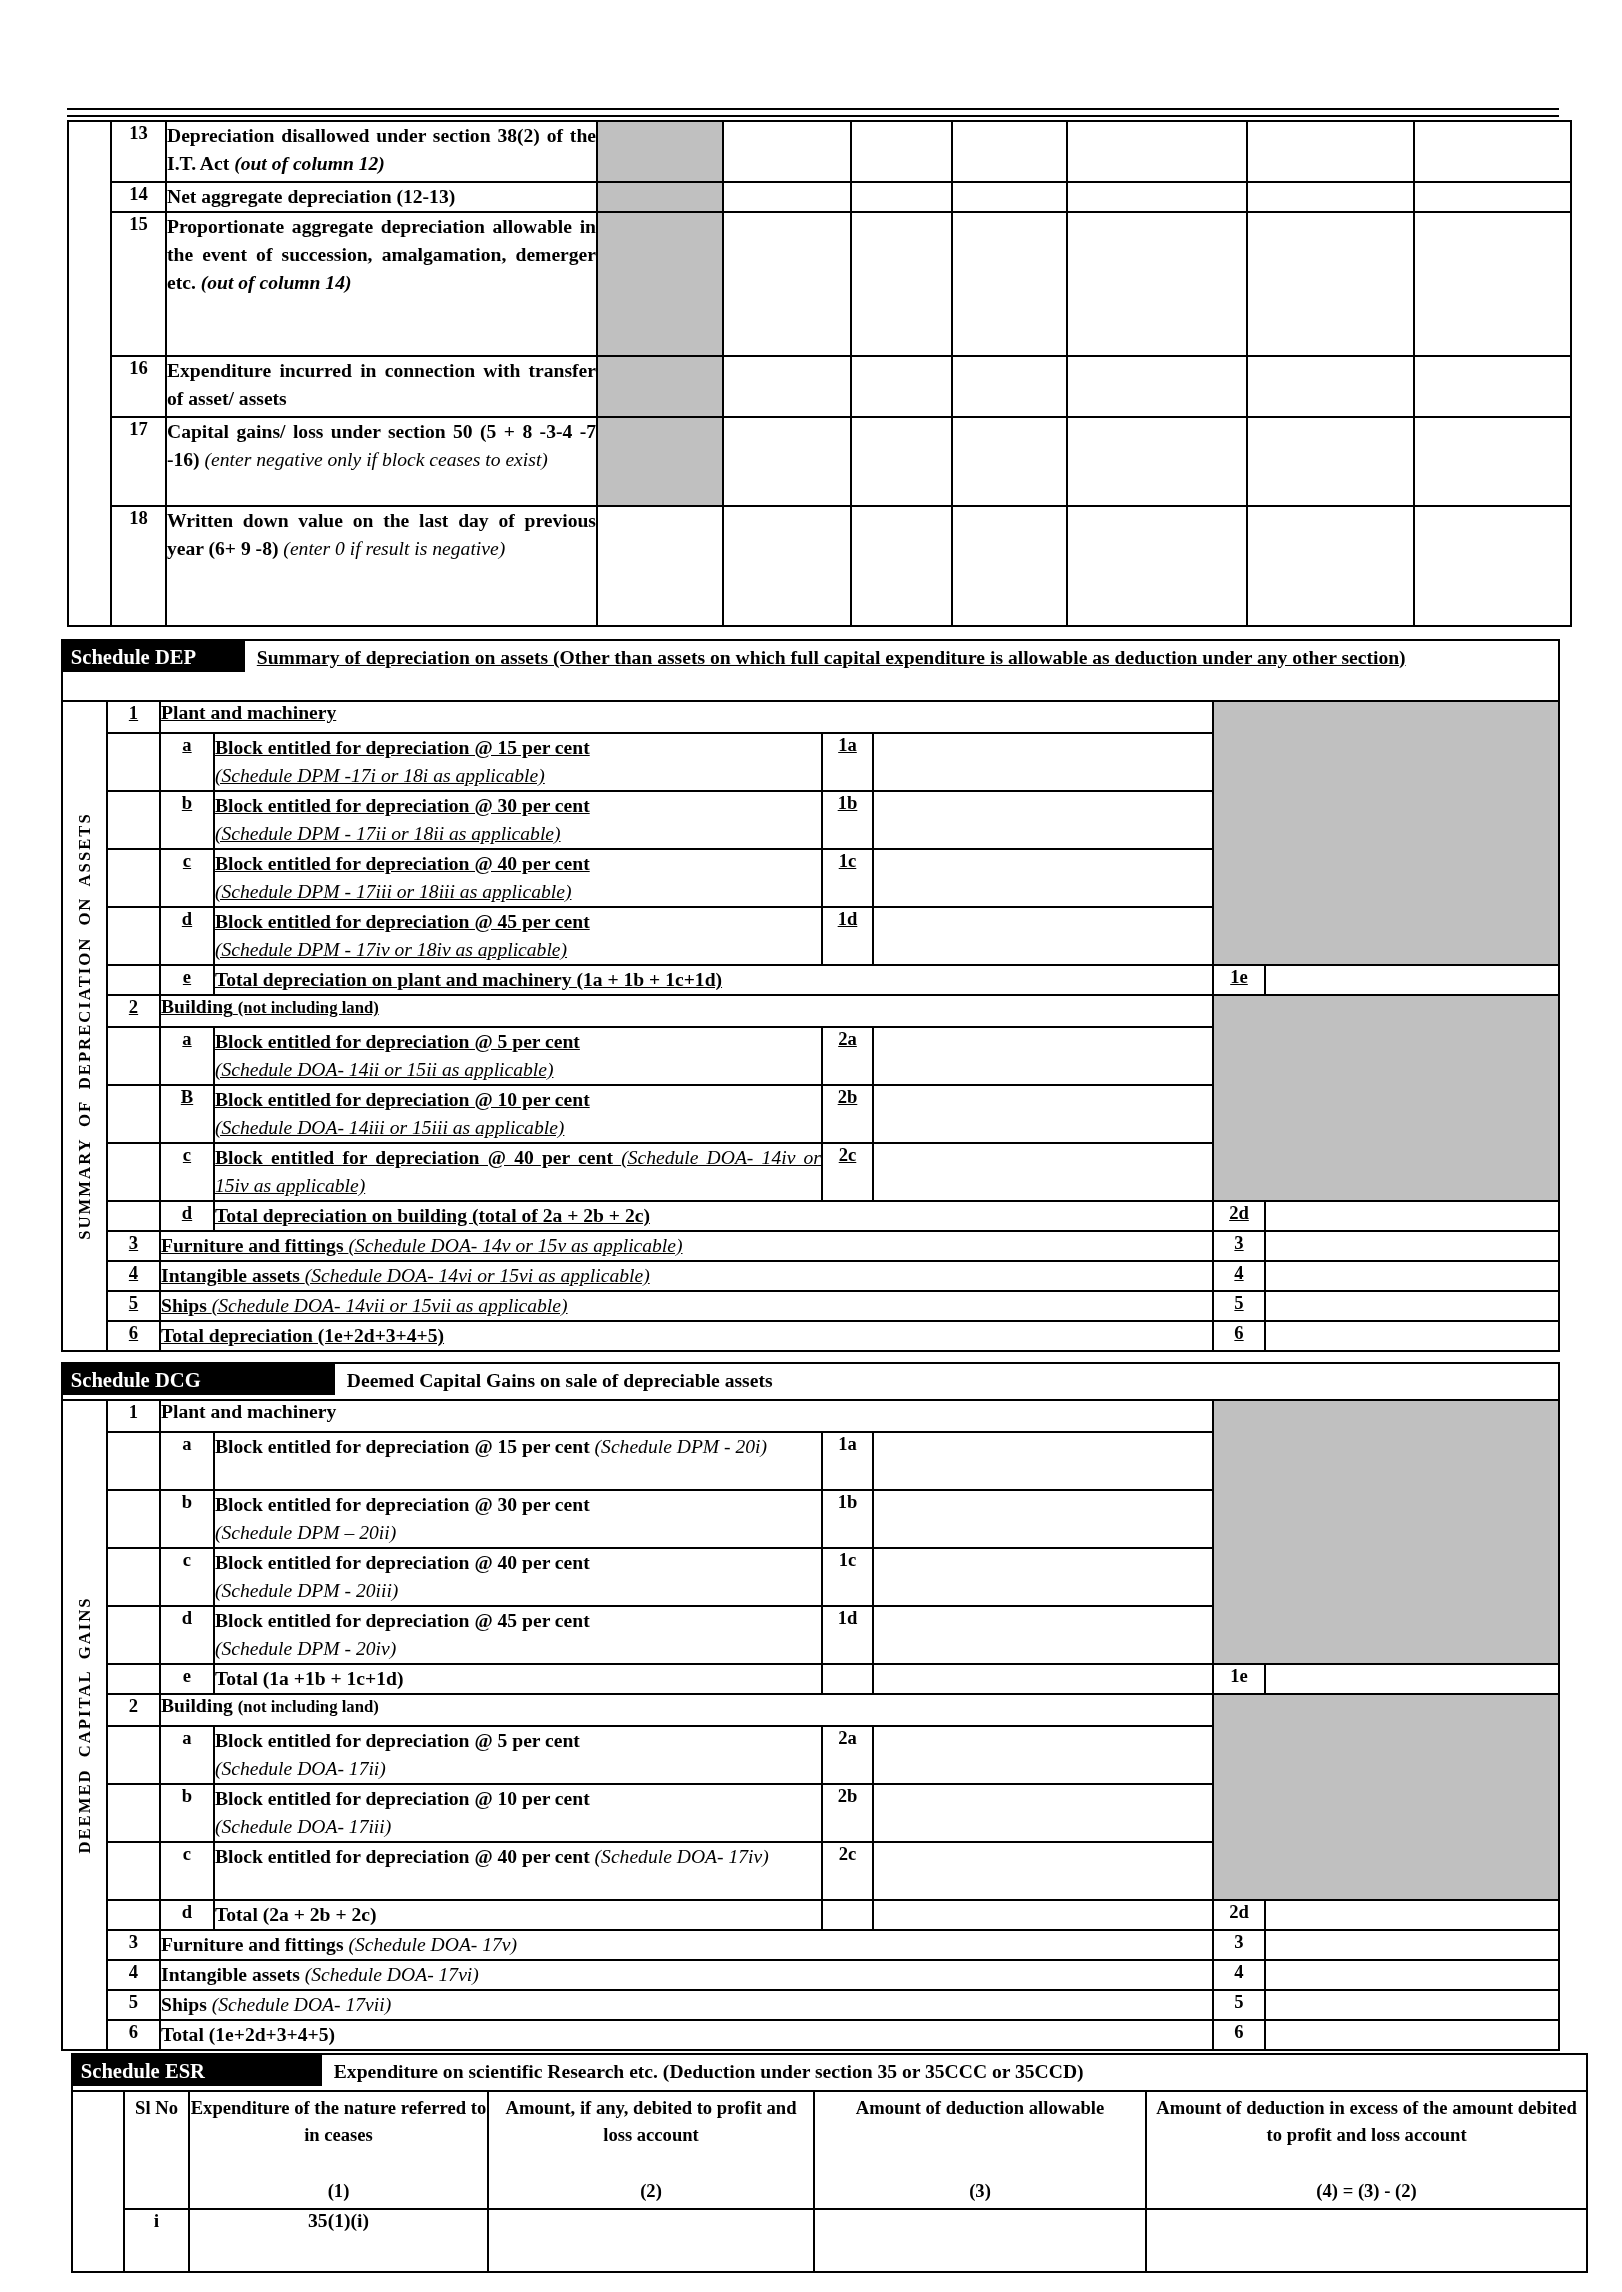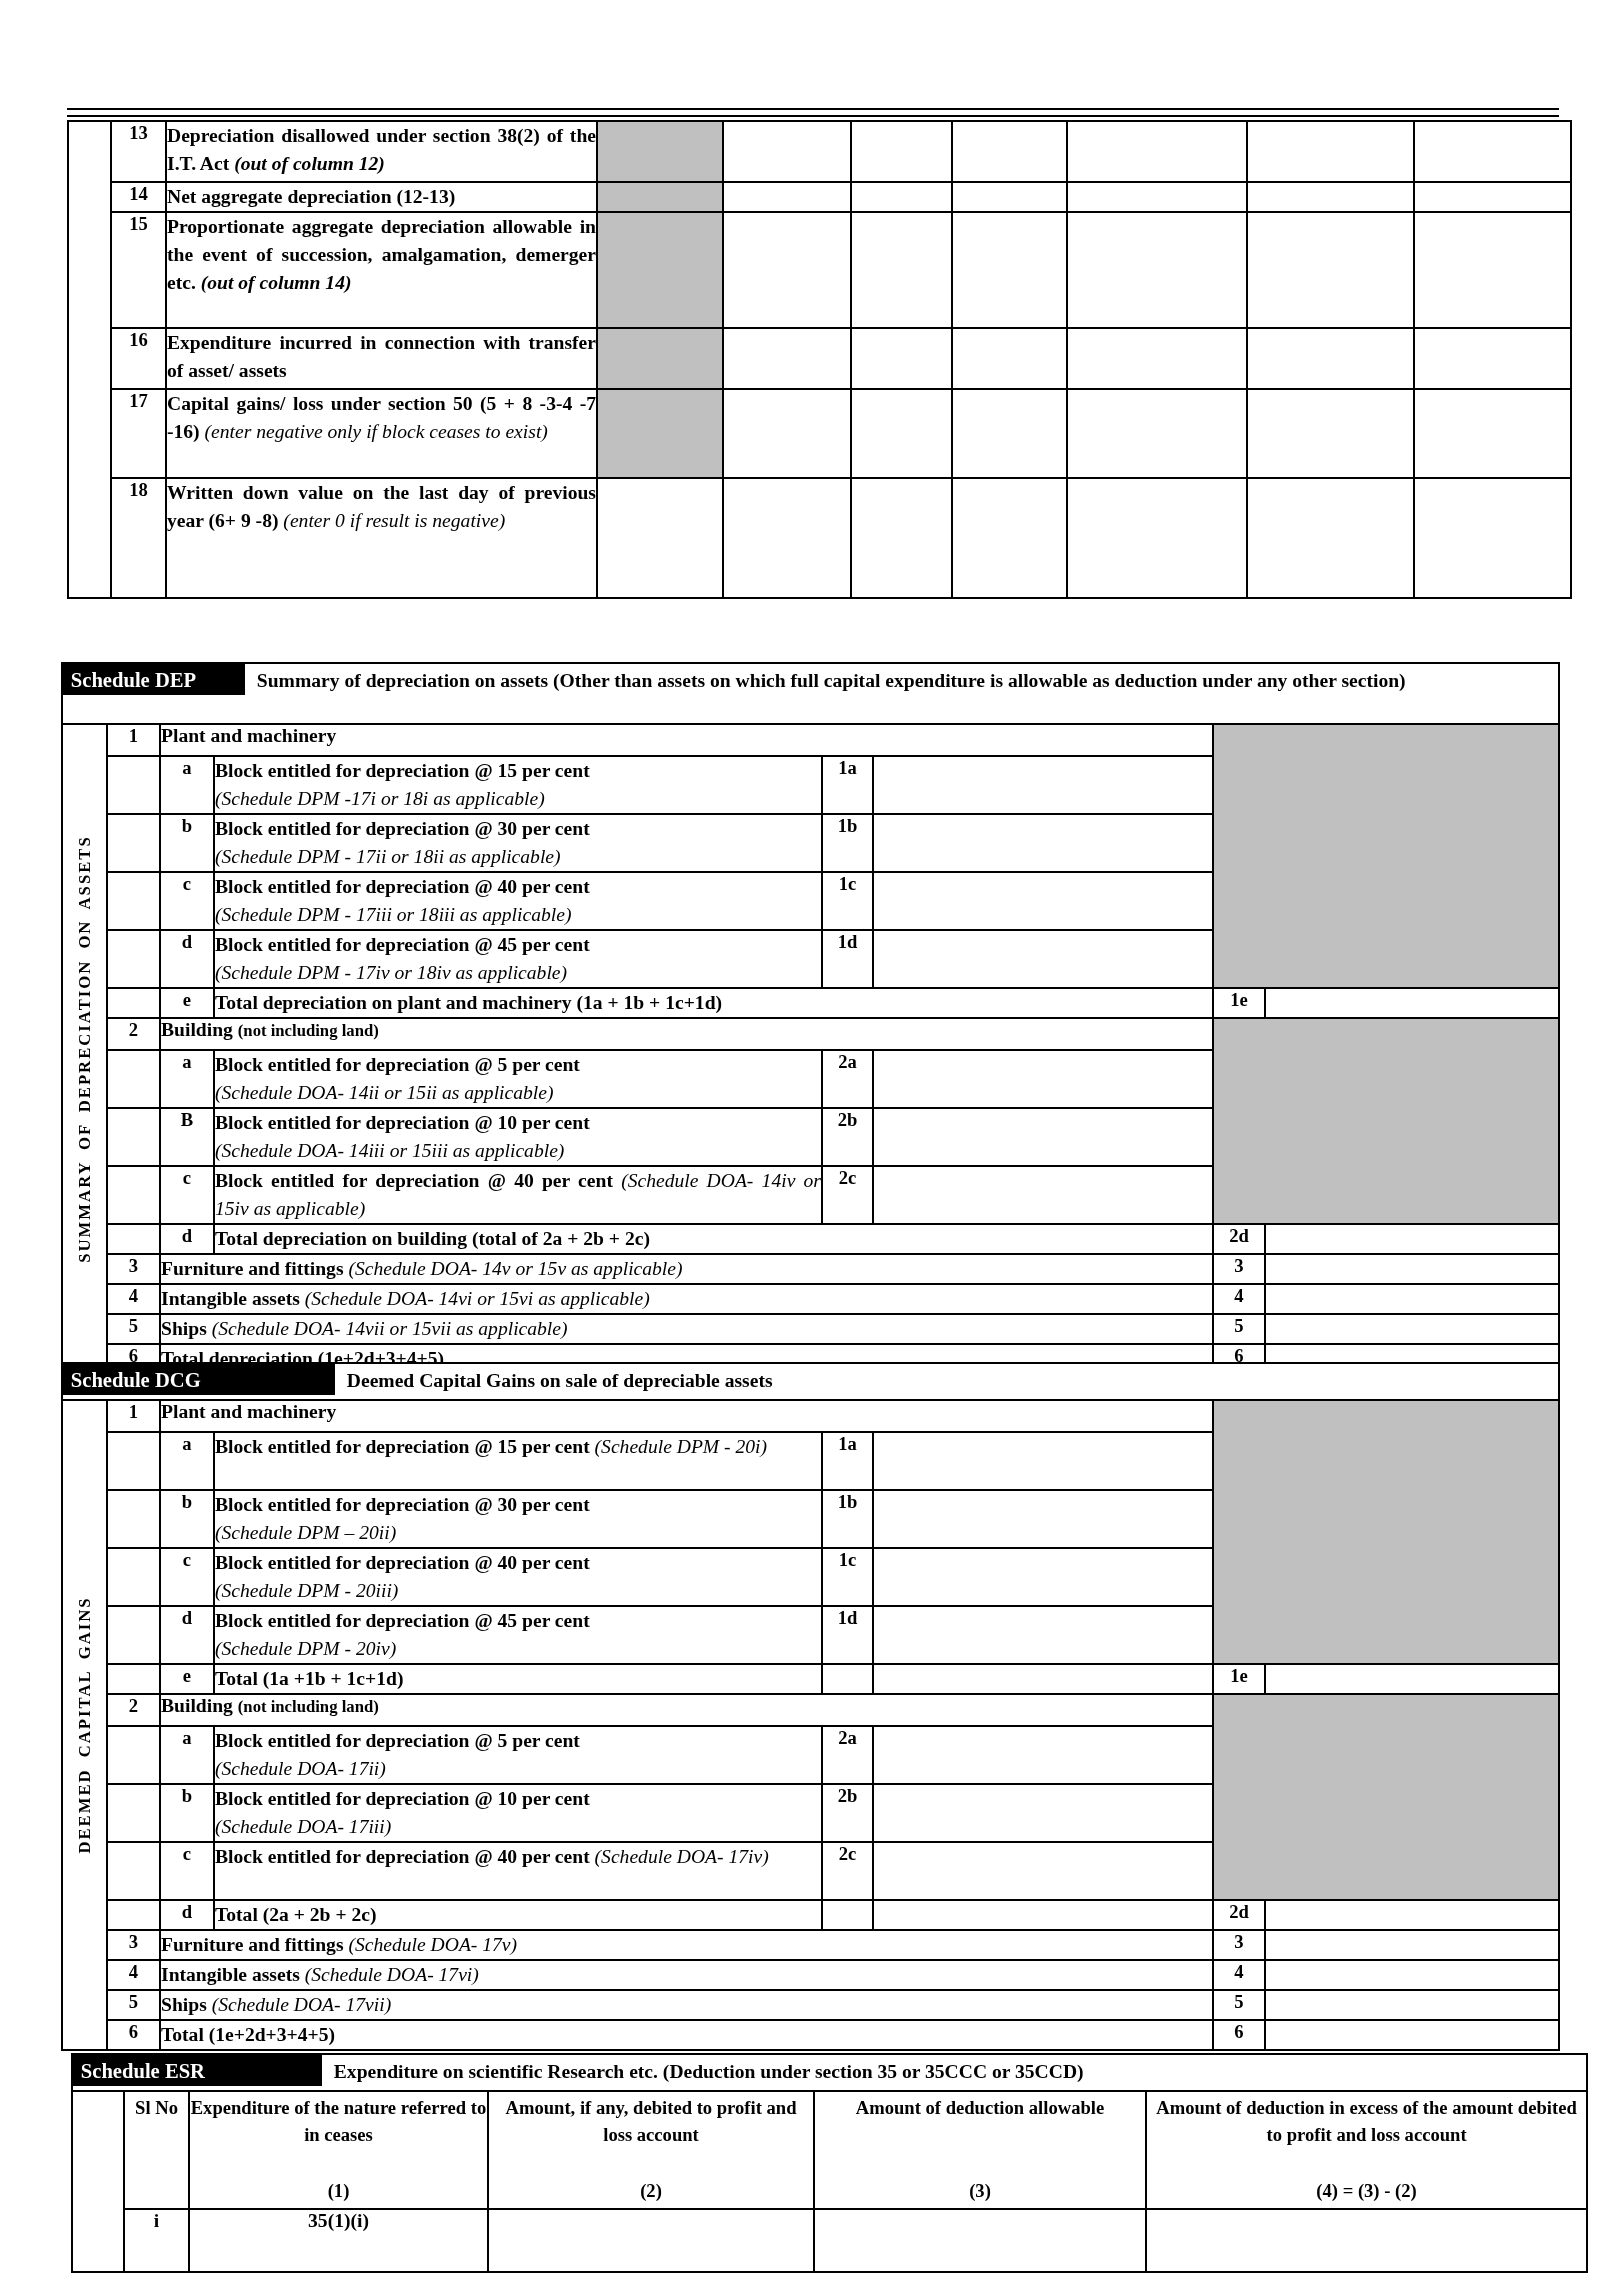--- a/index.html
+++ b/index.html
@@ -78,21 +78,21 @@
       <td class="num">14</td>
       <td class="desc"><span>Net aggregate depreciation (12-13)</span></td>
       <td class="gray"></td>
       <td class="in"></td>
           <td class="in"></td>
           <td class="in"></td>
           <td class="in"></td>
           <td class="in"></td>
           <td class="in"></td>
     </tr>
-    <tr style="height:116px">
+    <tr style="height:144px">
       <td class="num">15</td>
       <td class="desc"><span>Proportionate aggregate depreciation allowable in the event of succession, amalgamation, demerger etc. </span><span class="itb">(out of column 14)</span></td>
       <td class="gray"></td>
       <td class="in"></td>
           <td class="in"></td>
           <td class="in"></td>
           <td class="in"></td>
           <td class="in"></td>
           <td class="in"></td>
     </tr>
@@ -125,21 +125,21 @@
       <td class="in"></td>
           <td class="in"></td>
           <td class="in"></td>
           <td class="in"></td>
           <td class="in"></td>
           <td class="in"></td>
     </tr>
   </tbody>
     </table>
 
-  <table class="grid" style="left:61px;top:662px;width:1497px;">
+  <table class="grid" style="left:61px;top:639px;width:1497px;text-decoration:underline;">
     <colgroup>
       <col style="width:45px">
         <col style="width:53px">
         <col style="width:54px">
         <col style="width:608px">
       <col style="width:51px">
         <col style="width:340px">
         <col style="width:52px">
         <col style="width:294px">
     </colgroup>

